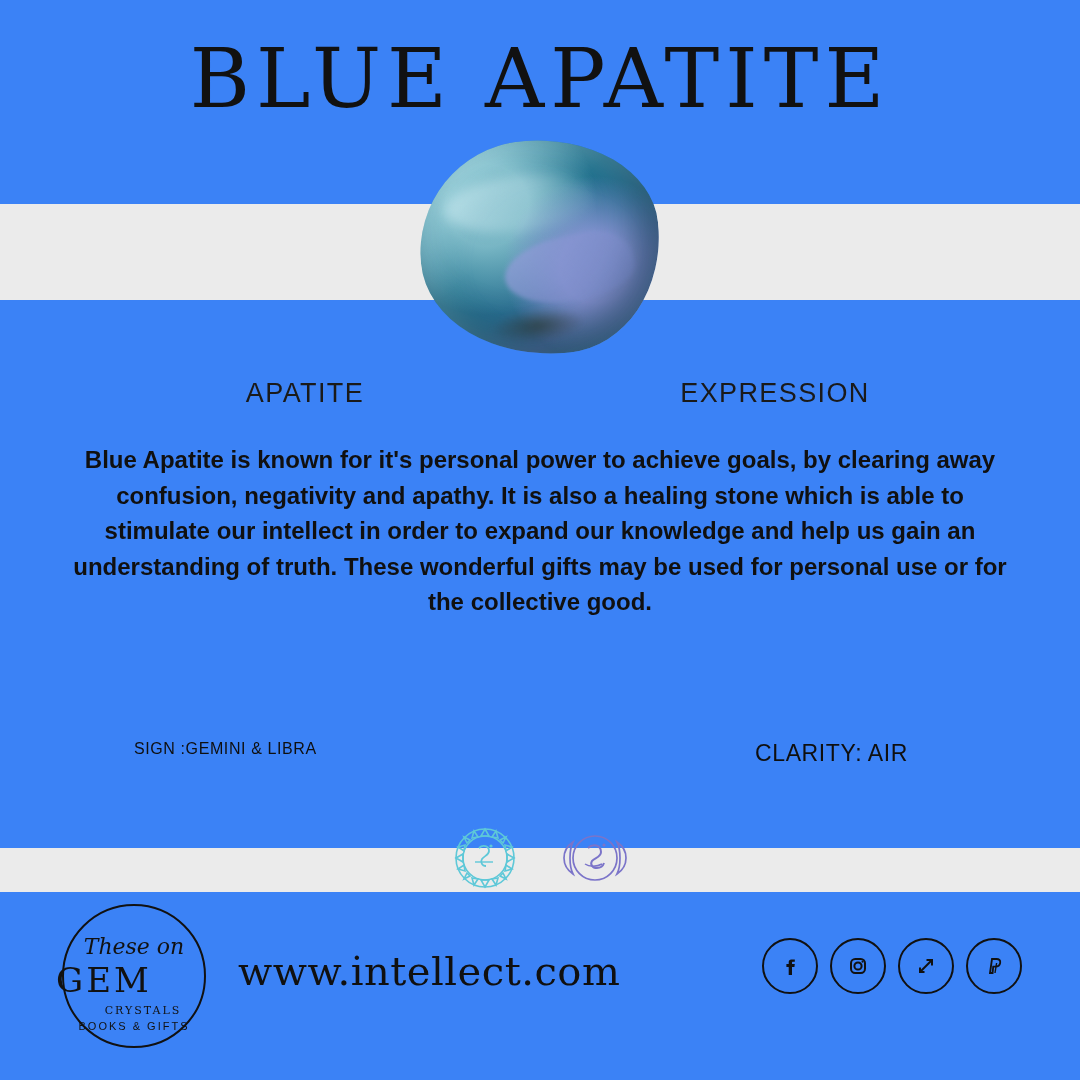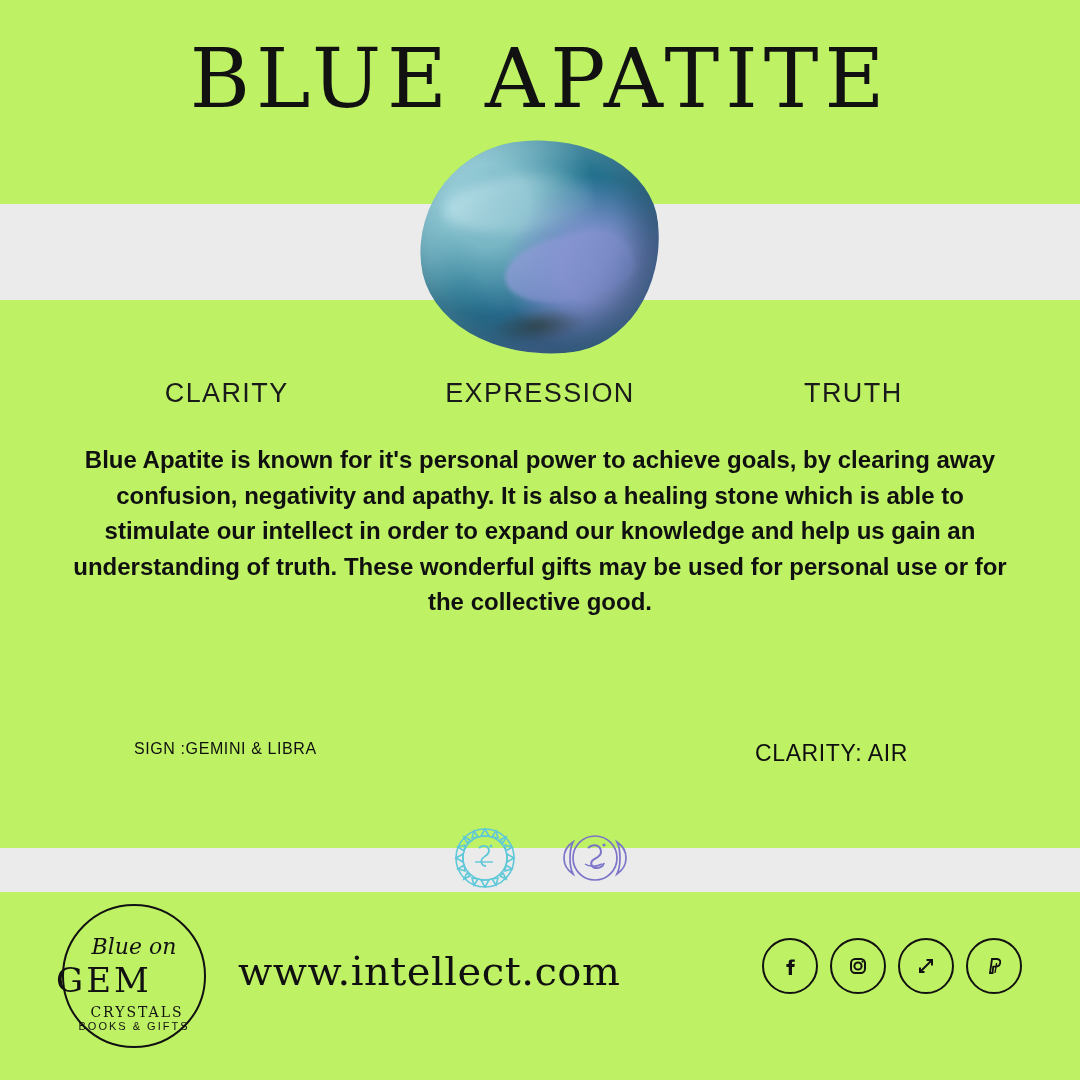--- a/index.html
+++ b/index.html
@@ -8,21 +8,21 @@
     height: 1080px;
     background: #ffffff;
     font-family: "Liberation Sans", sans-serif;
     color: #0f0f0f;
     overflow: hidden;
   }
   .page {
     position: relative;
     width: 1080px;
     height: 1080px;
-    background: #bef264;
+    background: #3b82f6;
   }
 
   
   .title {
     position: absolute;
     top: 38px;
     left: 0;
     width: 100%;
     text-align: center;
     font-family: "DejaVu Serif", serif;
@@ -210,25 +210,25 @@
     width: 100%;
     text-align: left;
     font-family: "DejaVu Serif", serif;
     font-size: 34px;
     letter-spacing: 3px;
     color: #111;
   }
   .logo-sub1 {
     position: absolute;
     top: 106px;
-    left: 3px;
-    width: 100%;
-    text-align: center;
-    font-family: "DejaVu Serif", serif;
-    font-size: 14px;
+    left: 9px;
+    width: 100%;
+    text-align: center;
+    font-family: "DejaVu Serif", serif;
+    font-size: 11px;
     letter-spacing: 2px;
     color: #111;
   }
   .logo-sub2 {
     position: absolute;
     top: 122px;
     left: 0;
     width: 100%;
     text-align: center;
     font-family: Liberation Sans, sans-serif;
@@ -275,23 +275,22 @@
   <h1 class="title">BLUE APATITE</h1>
 
   <div class="stone-wrap">
     <div class="stone">
       <div class="stone-facet"></div>
       <div class="stone-dark"></div>
     </div>
   </div>
 
   <div class="keywords">
-    <div class="keyword">CLARITY</div>
+    <div class="keyword">APATITE</div>
     <div class="keyword">EXPRESSION</div>
-    <div class="keyword">TRUTH</div>
   </div>
 
   <p class="description">Blue Apatite is known for it's personal power to achieve goals, by clearing away confusion, negativity and apathy.  It is also a healing stone which is able to stimulate our intellect in order to expand our knowledge and help us gain an understanding of truth. These wonderful gifts may be used for personal use or for the collective good.</p>
 
   <div class="meta-row">
     <div class="meta-sign">SIGN :GEMINI &amp; LIBRA</div>
     <div class="meta-element">CLARITY: AIR</div>
   </div>
 
   <div class="band-bottom"></div>
@@ -335,21 +334,21 @@
           <path d="M39 36 c5 -5 13 -3 13 4 c0 5 -6 6 -9 9 c-2 3 0 7 5 7 c4 0 6 -2 7 -5" stroke-width="2"></path>
           <path d="M36 52 c4 3 12 3 17 0" stroke-width="1.5"></path>
           <circle cx="55" cy="33" r="1.6" fill="#7b74c9" stroke="none"></circle>
         </g>
       </svg>
     </div>
   </div>
 
   <div class="logo">
     <div class="logo-circle"></div>
-    <div class="logo-gemz">Blue on</div>
+    <div class="logo-gemz">These on</div>
     <div class="logo-gem">GEM</div>
     <div class="logo-sub1">CRYSTALS</div>
     <div class="logo-sub2">BOOKS &amp; GIFTS</div>
   </div>
 
   <div class="website">www.intellect.com</div>
 
   <div class="socials">
     <div class="social">
       <svg width="30" height="30" viewBox="0 0 30 30">

